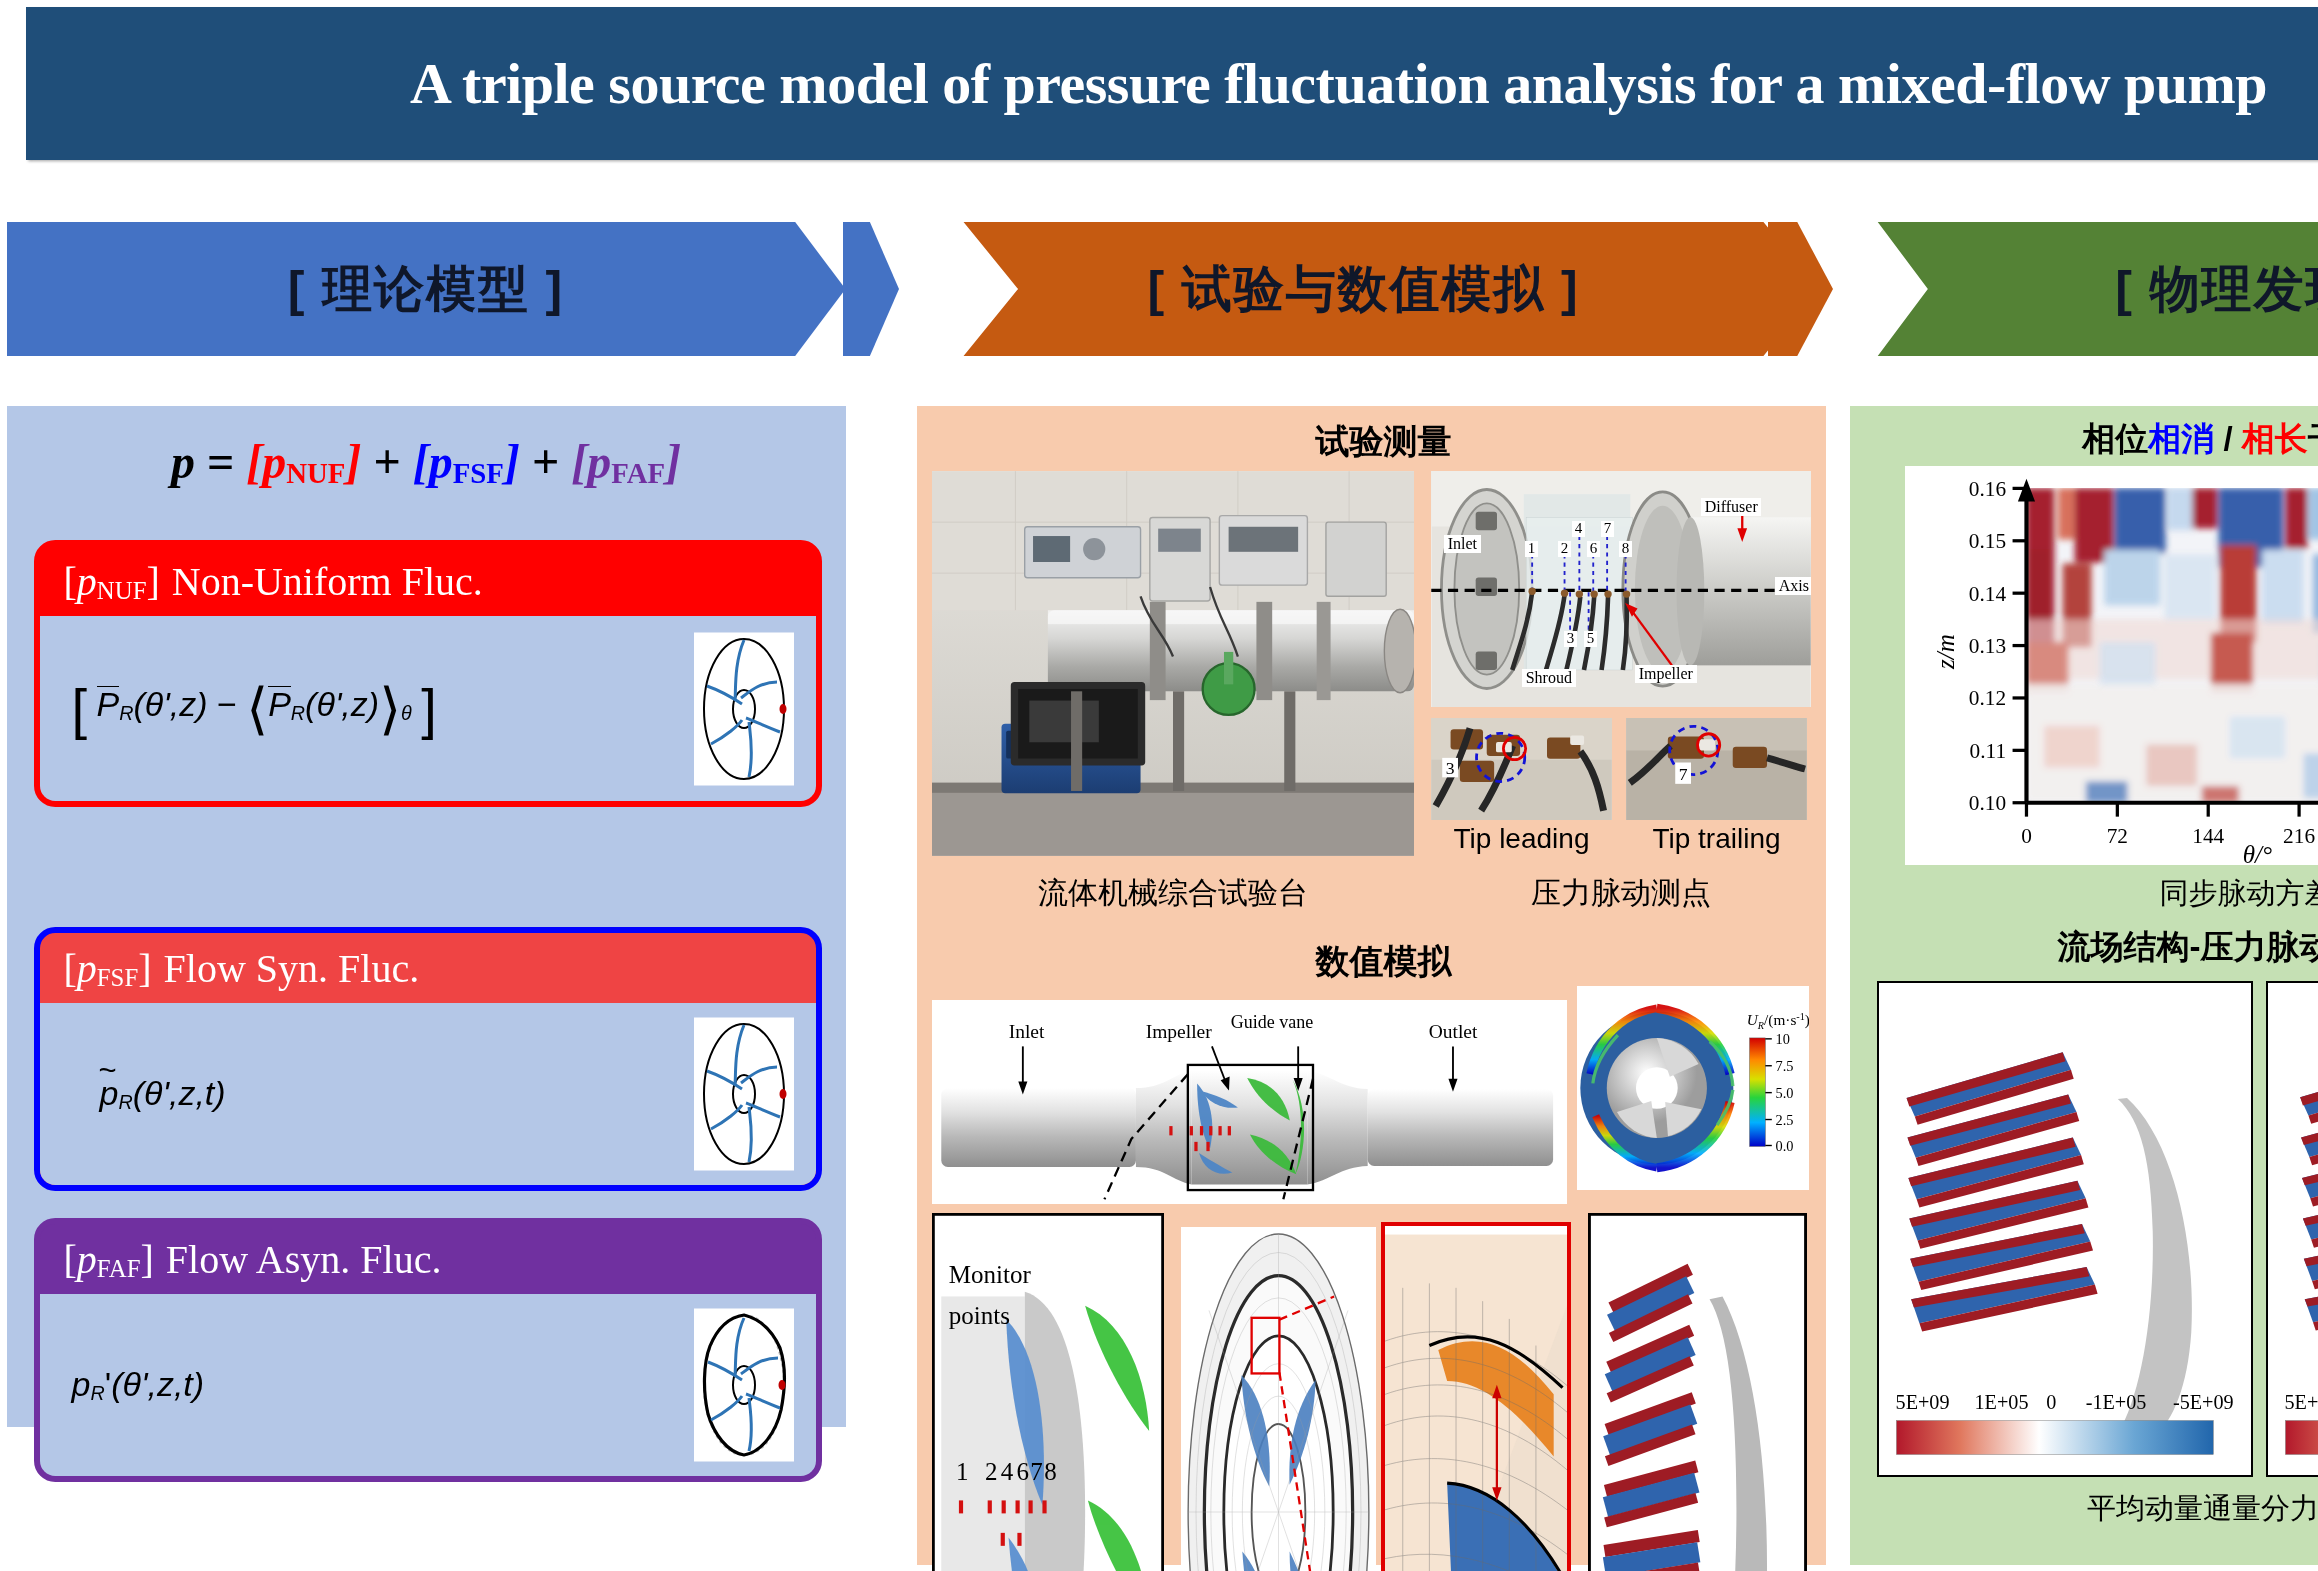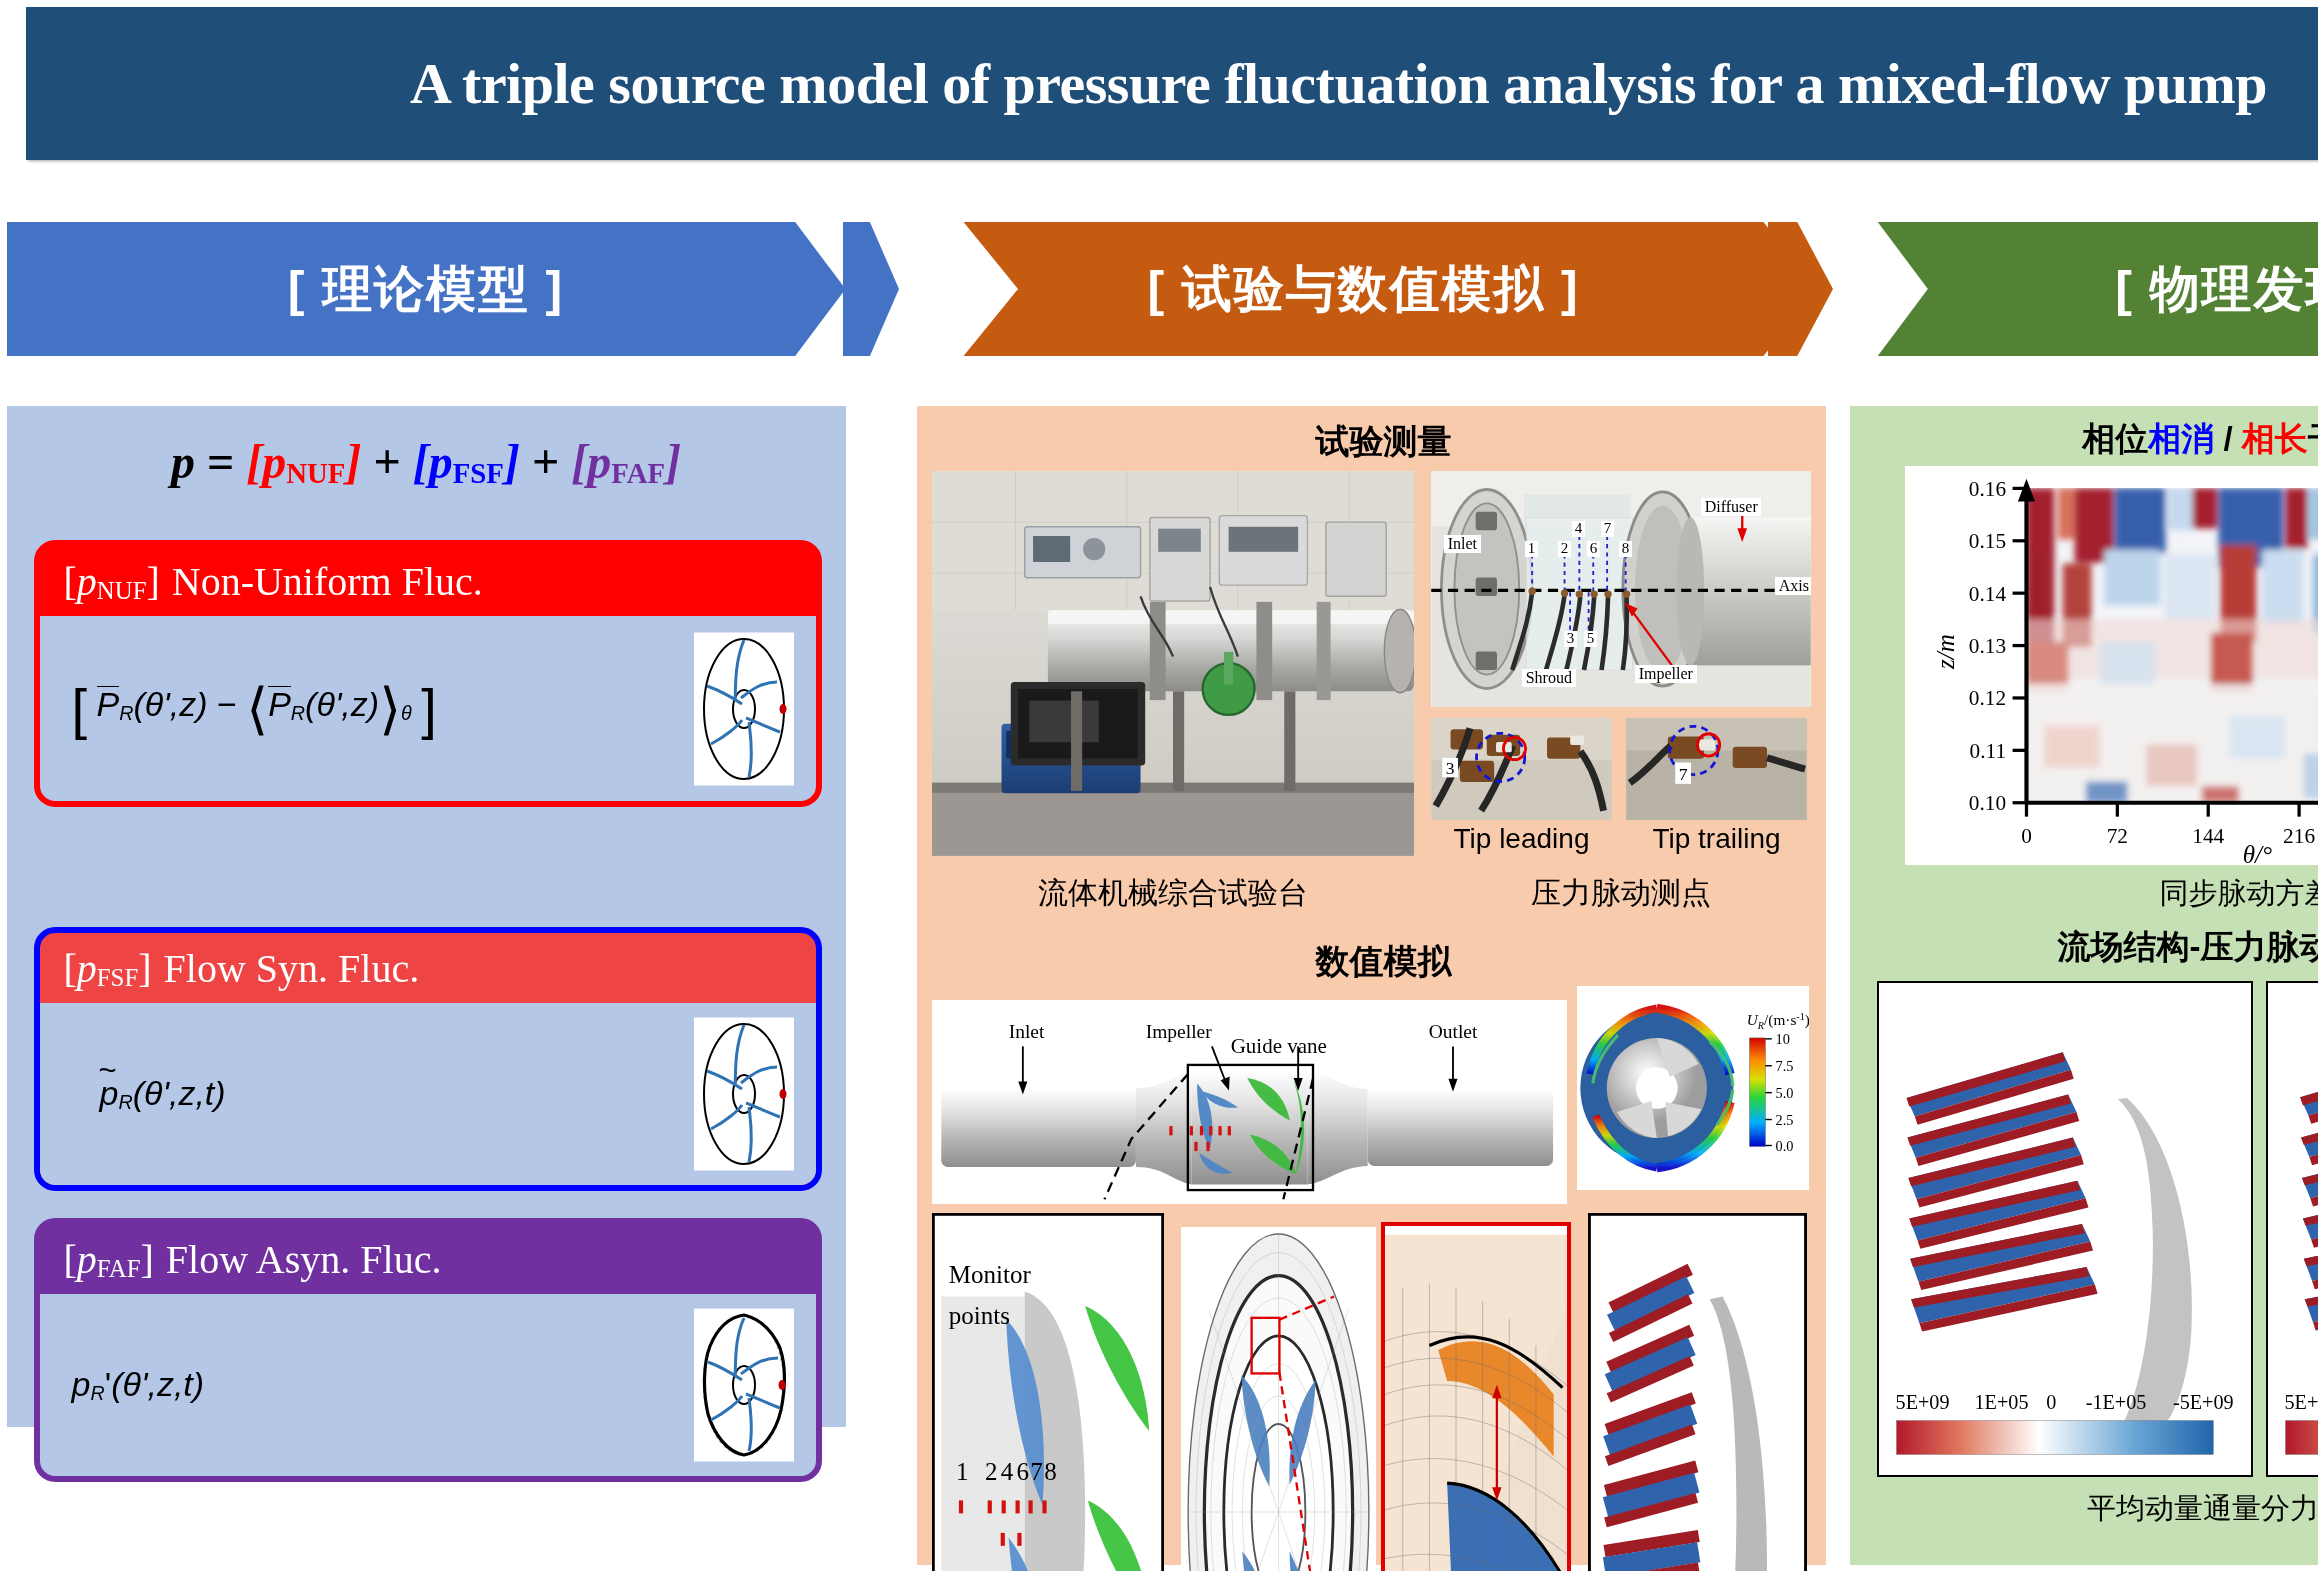--- a/index.html
+++ b/index.html
@@ -26,21 +26,21 @@
 
   
   .stage-row {
     position:absolute; left:0px; top:222px; width:2678px; height:134px;
   }
   .chev {
     position:absolute; top:0; height:134px;
     display:flex; align-items:center; justify-content:center;
   }
   .chev .chev-label {
-    position:relative; z-index:3; color:#ffffff; font-weight:bold;
+    position:relative; z-index:3; color:#0f172a; font-weight:bold;
     font-size:50px; white-space:nowrap;
     font-family:"Liberation Sans","DejaVu Sans",sans-serif;
     letter-spacing:1.9px;
   }
   .chev-1 { left:6.5px;   width:839px; background:#4472C4;
             clip-path: polygon(0 0, 94% 0, 100% 50%, 94% 100%, 0 100%); }
   .chev-1b{ position:absolute; left:843px; top:0; width:56px; height:134px;
             background:#4472C4; clip-path: polygon(0 0, 48% 0, 100% 50%, 48% 100%, 0 100%); }
   .chev-2 { left:909px; width:909px; background:#C55A11;
             clip-path: polygon(0 0, 94% 0, 100% 50%, 94% 100%, 6% 100%, 12% 50%, 6% 0); }
@@ -512,21 +512,21 @@
         <rect x="578" y="272" width="7" height="20"></rect>
           <rect x="598" y="272" width="7" height="20"></rect>
         <rect x="618" y="272" width="7" height="20"></rect>
           <rect x="638" y="272" width="7" height="20"></rect>
         <rect x="566" y="306" width="7" height="20"></rect>
           <rect x="592" y="306" width="7" height="20"></rect>
       </g>
     </svg>
     <div class="tag sm" style="left:73px; top:21.3px; font-size:19.5px; background:none;">Inlet</div>
     <div class="tag sm" style="left:210px; top:21.3px; font-size:19.5px; background:none;">Impeller</div>
-    <div class="tag sm" style="left:295px; top:34px; font-size:21px; background:none;">Guide vane</div>
+    <div class="tag sm" style="left:295px; top:12px; font-size:18px; background:none;">Guide vane</div>
     <div class="tag sm" style="left:493px; top:21.3px; font-size:19.5px; background:none;">Outlet</div>
   </div>
 
   <div class="photo-frame" style="left:660px; top:580px; width:232px; height:204px;">
     <svg width="100%" height="100%" viewBox="0 0 500 440" xmlns="http://www.w3.org/2000/svg">
       <defs>
         <linearGradient id="jet" x1="0" y1="1" x2="0" y2="0">
           <stop offset="0%" stop-color="#0000c8"></stop>
             <stop offset="22%" stop-color="#00b0ff"></stop>
           <stop offset="45%" stop-color="#28d43c"></stop>

